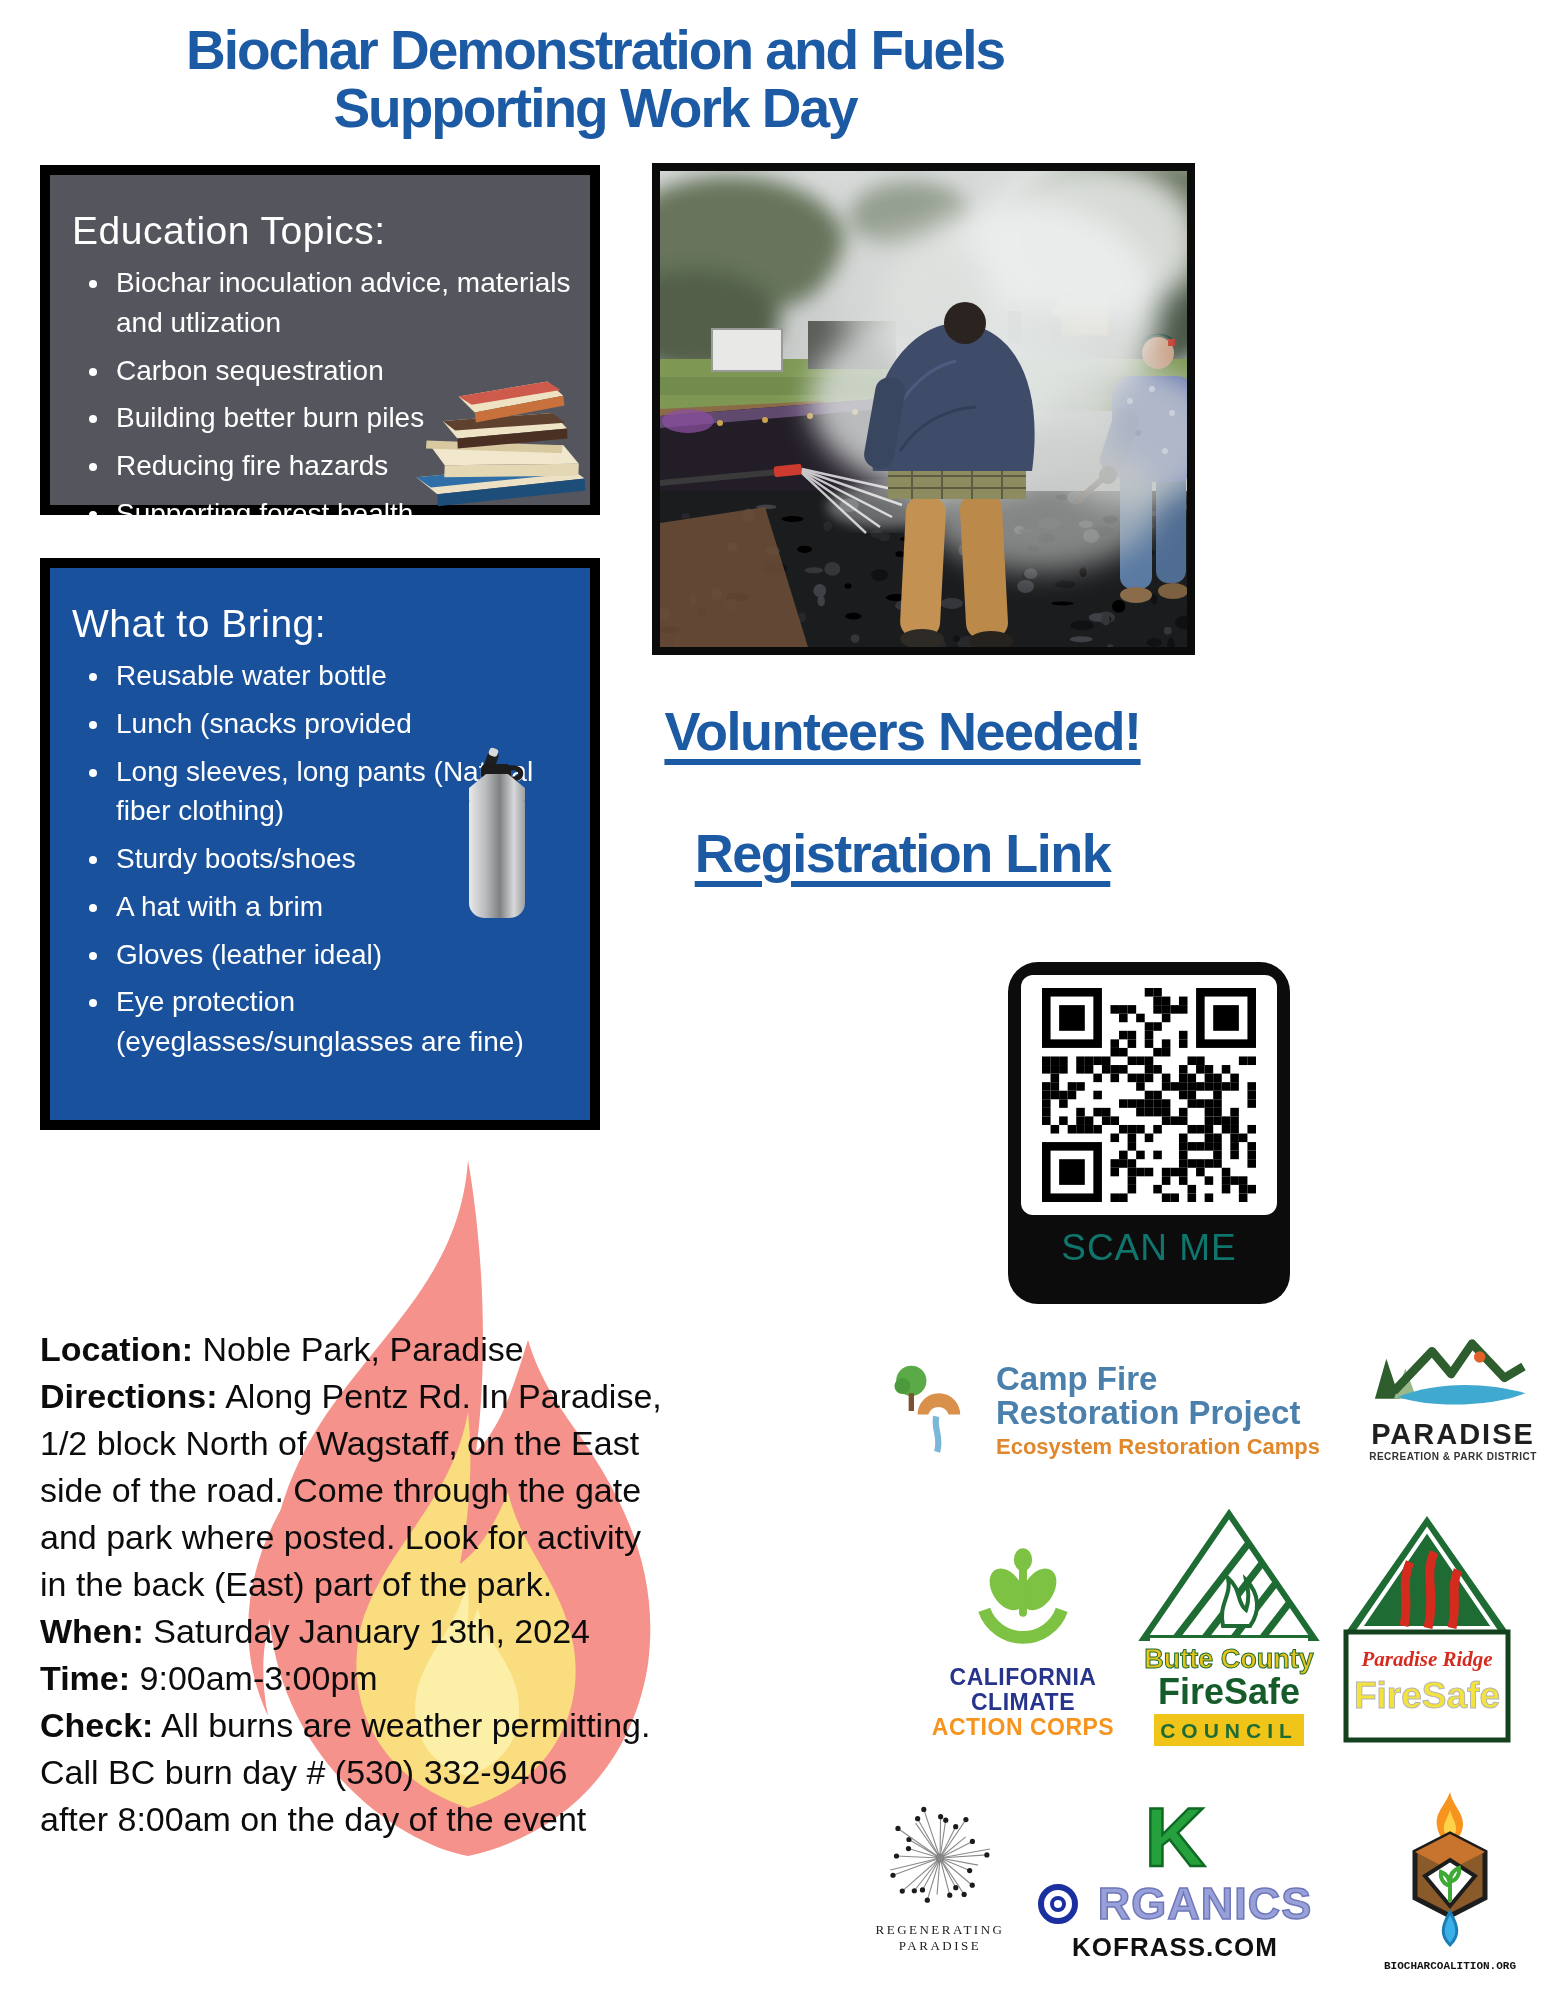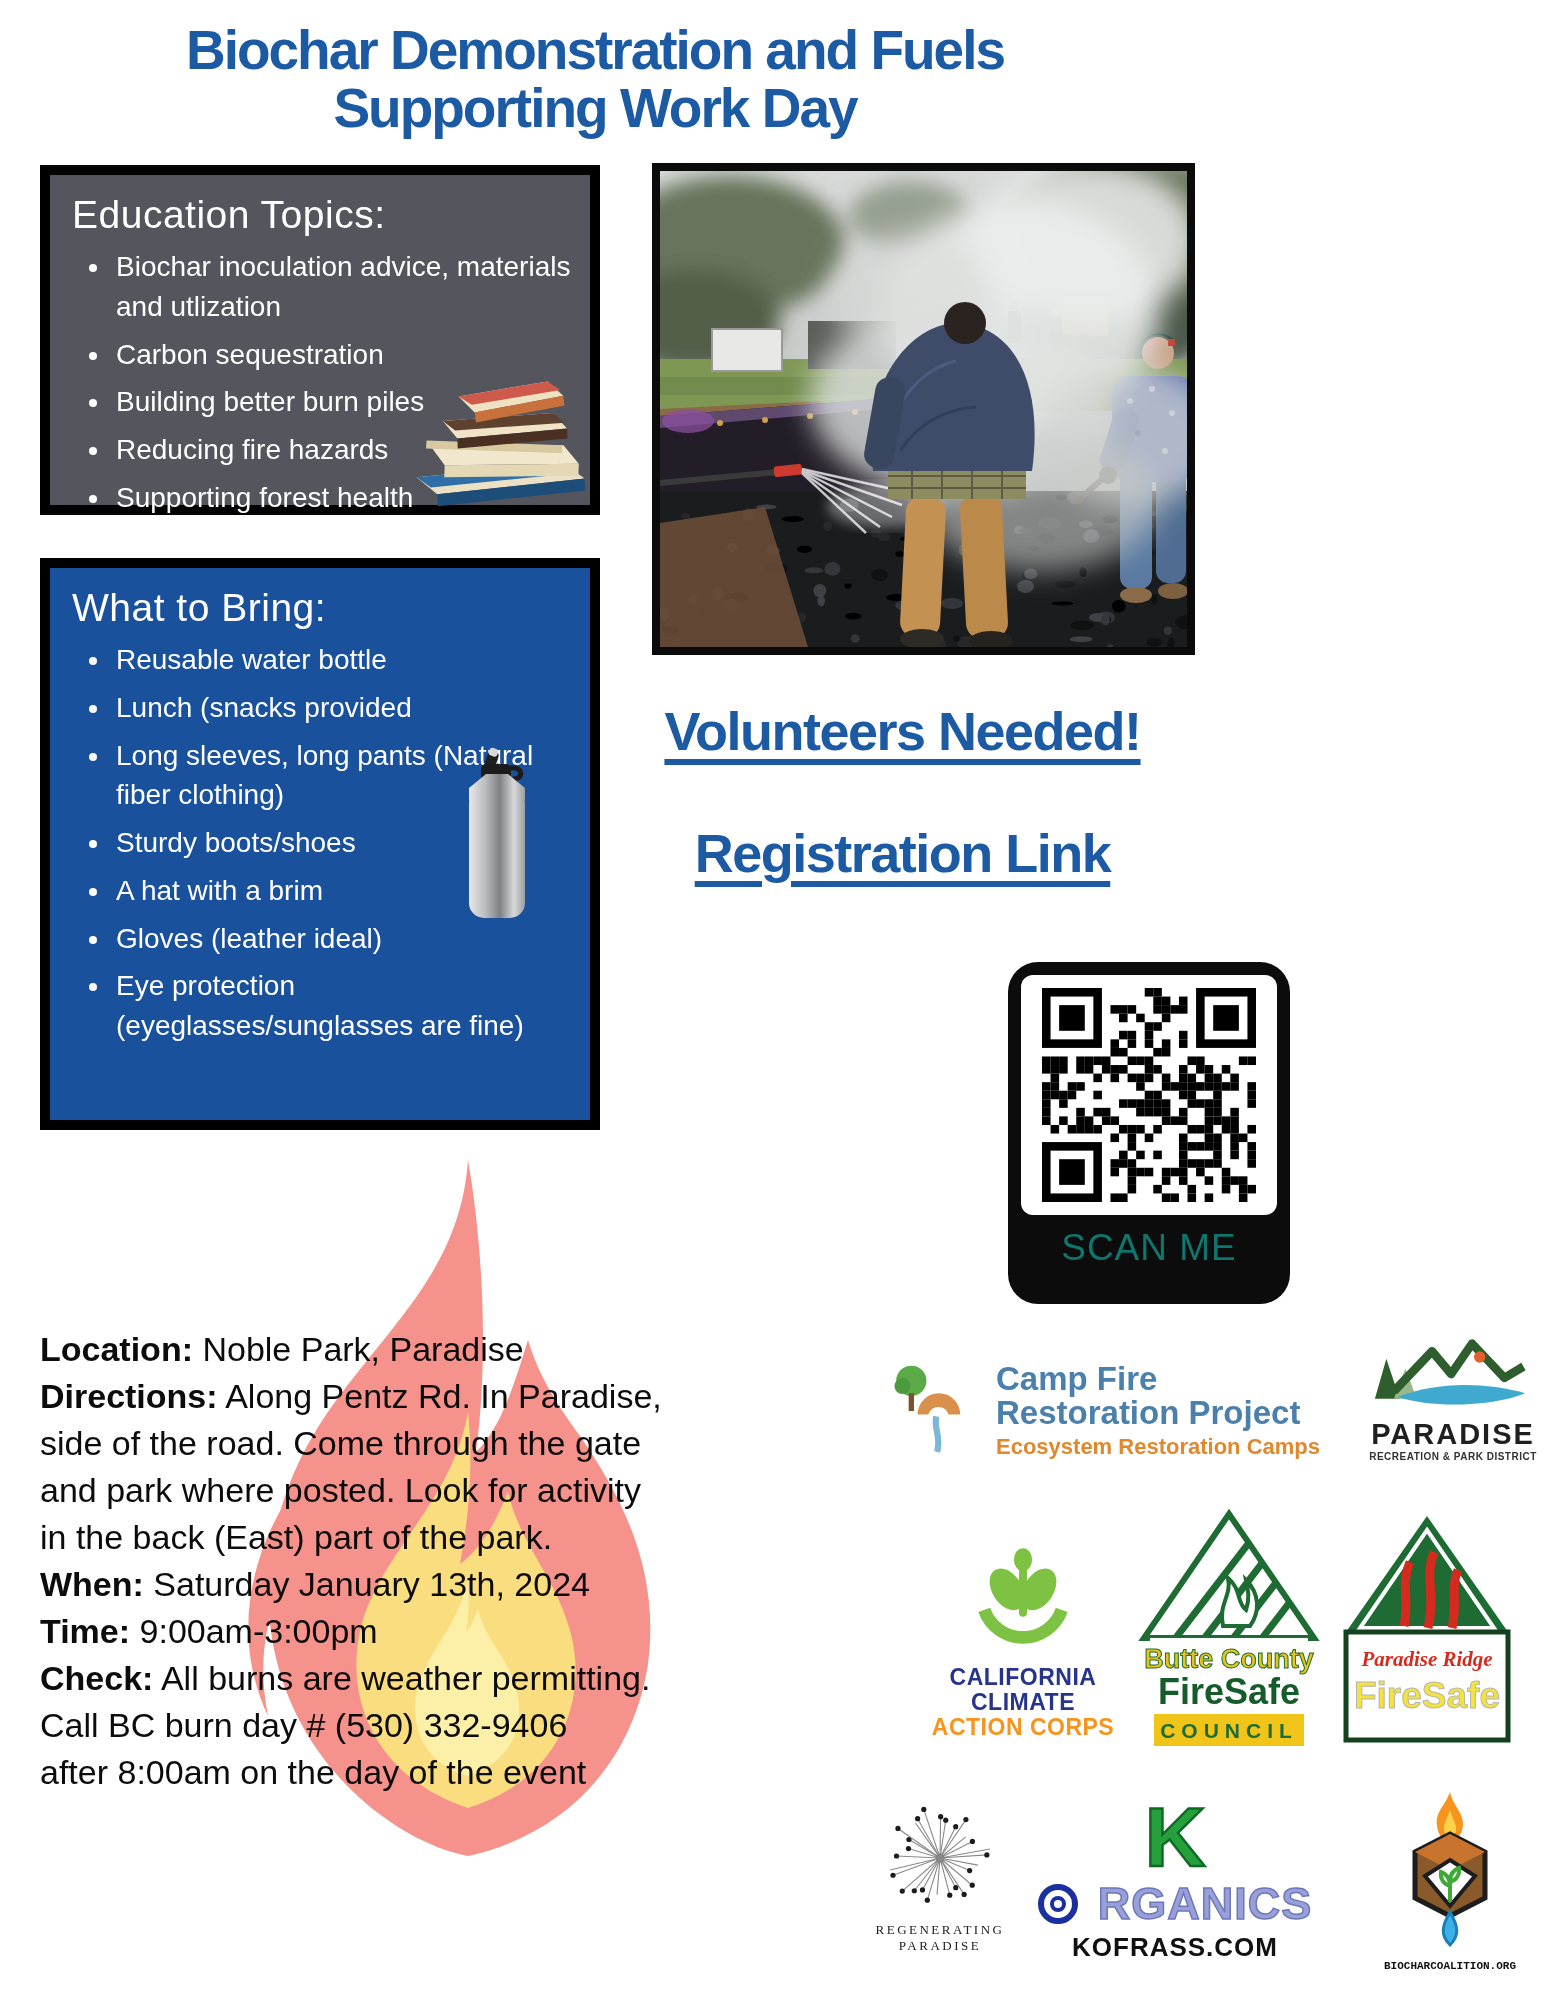--- a/index.html
+++ b/index.html
@@ -2,21 +2,21 @@
 <html><head>
 <meta charset="utf-8">
 <style>
   html,body{margin:0;padding:0;background:#e8e8e8;}
   .page{position:relative;width:1545px;height:2000px;background:#ffffff;overflow:hidden;
         font-family:"Liberation Sans", sans-serif;}
   
   .title{position:absolute;top:22px;left:0;width:1190px;text-align:center;
          color:#1d5aa4;font-weight:800;font-size:55px;line-height:1.05;letter-spacing:-2px;}
   
-  .panel{position:absolute;box-sizing:border-box;border:10px solid #000;color:#fff;padding:14px 22px;}
+  .panel{position:absolute;box-sizing:border-box;border:10px solid #000;color:#fff;padding:30px 22px;}
   .panel-gray{left:40px;top:165px;width:560px;height:350px;background:#54555d;}
   .panel-blue{left:40px;top:558px;width:560px;height:572px;background:#19519c;}
   .panel h2{margin:4px 0 2px 0;font-size:39px;font-weight:400;letter-spacing:.5px;}
   .panel ul{list-style:disc;margin:10px 0 0 0;padding-left:40px;width:460px;
             font-size:28px;line-height:1.42;}
   .panel li{margin-bottom:8px;padding-left:4px;}
   .books{position:absolute;right:-8px;bottom:-4px;width:195px;height:152px;}
   .bottle{position:absolute;right:52px;top:178px;width:82px;height:178px;}
   
   .photo{position:absolute;left:652px;top:163px;width:543px;height:492px;
@@ -583,20 +583,21 @@
   <svg class="flame" viewBox="0 0 270 400" preserveAspectRatio="none">
     <path fill="#f5928b" d="M150,6 C146,64 106,92 76,138 C44,188 40,250 74,300 C96,332 128,350 150,354 C196,344 232,310 240,258 C246,212 228,176 206,144 C196,130 186,116 180,96 C172,122 166,140 154,152 C160,108 158,52 150,6 Z"></path>
     <path fill="#f5928b" d="M58,178 C38,212 34,250 50,284 C42,244 56,216 70,194 Z"></path>
     <path fill="#f9dd7e" d="M150,132 C142,176 112,196 98,234 C86,272 102,314 150,330 C196,316 212,274 200,238 C192,212 176,198 170,172 C162,192 154,202 146,208 C152,176 152,152 150,132 Z"></path>
     <path fill="#fcf0a8" d="M150,216 C144,242 128,252 124,274 C121,296 134,310 150,314 C168,308 178,294 175,274 C172,256 158,246 155,230 C153,236 151,240 149,242 C151,232 150,224 150,216 Z"></path>
   </svg>
 
   <div class="details" id="details-lines">
       <div><span class="b">Location:</span><span> Noble Park, Paradise</span></div>
       <div><span class="b">Directions:</span><span> Along Pentz Rd. In Paradise,</span></div>
+      <div><span>1/2 block North of Wagstaff, on the East</span></div>
       <div><span>side of the road. Come through the gate</span></div>
       <div><span>and park where posted. Look for activity</span></div>
       <div><span>in the back (East) part of the park.</span></div>
       <div><span class="b">When:</span><span> Saturday January 13th, 2024</span></div>
       <div><span class="b">Time:</span><span> 9:00am-3:00pm</span></div>
       <div><span class="b">Check:</span><span> All burns are weather permitting.</span></div>
       <div><span>Call BC burn day # (530) 332-9406</span></div>
       <div><span>after 8:00am on the day of the event</span></div>
     </div>
 

